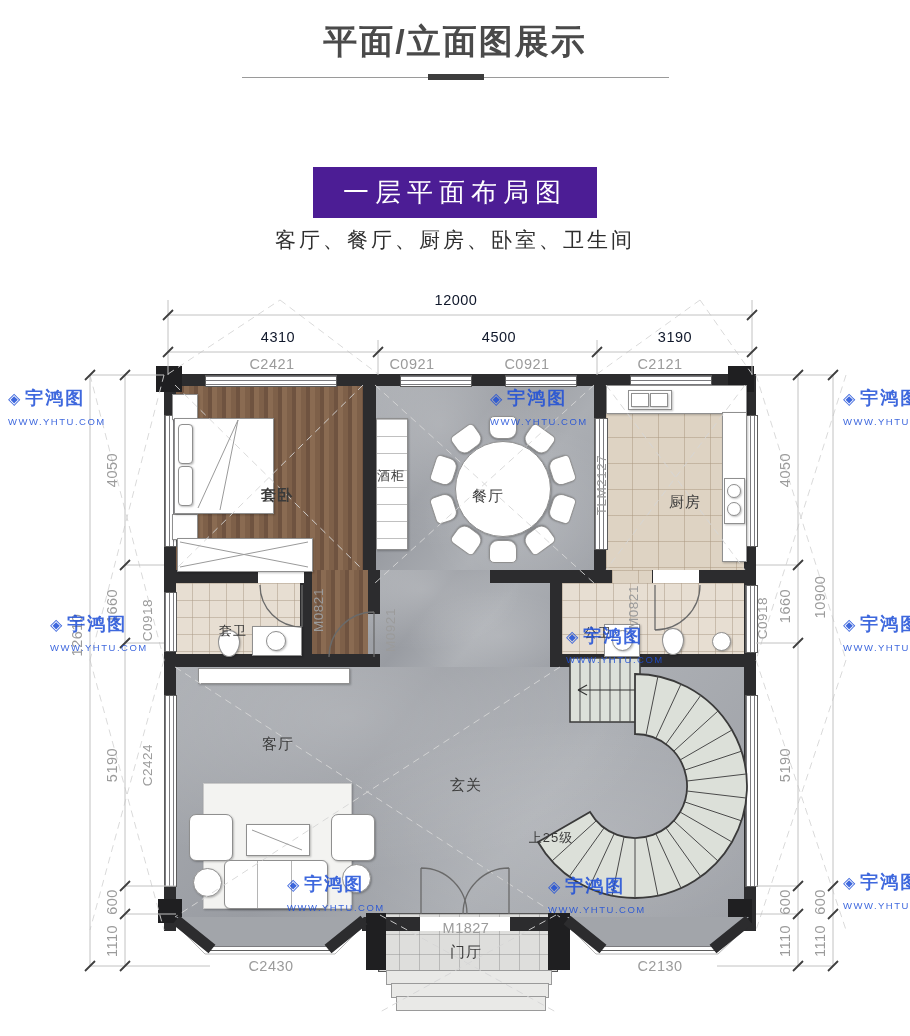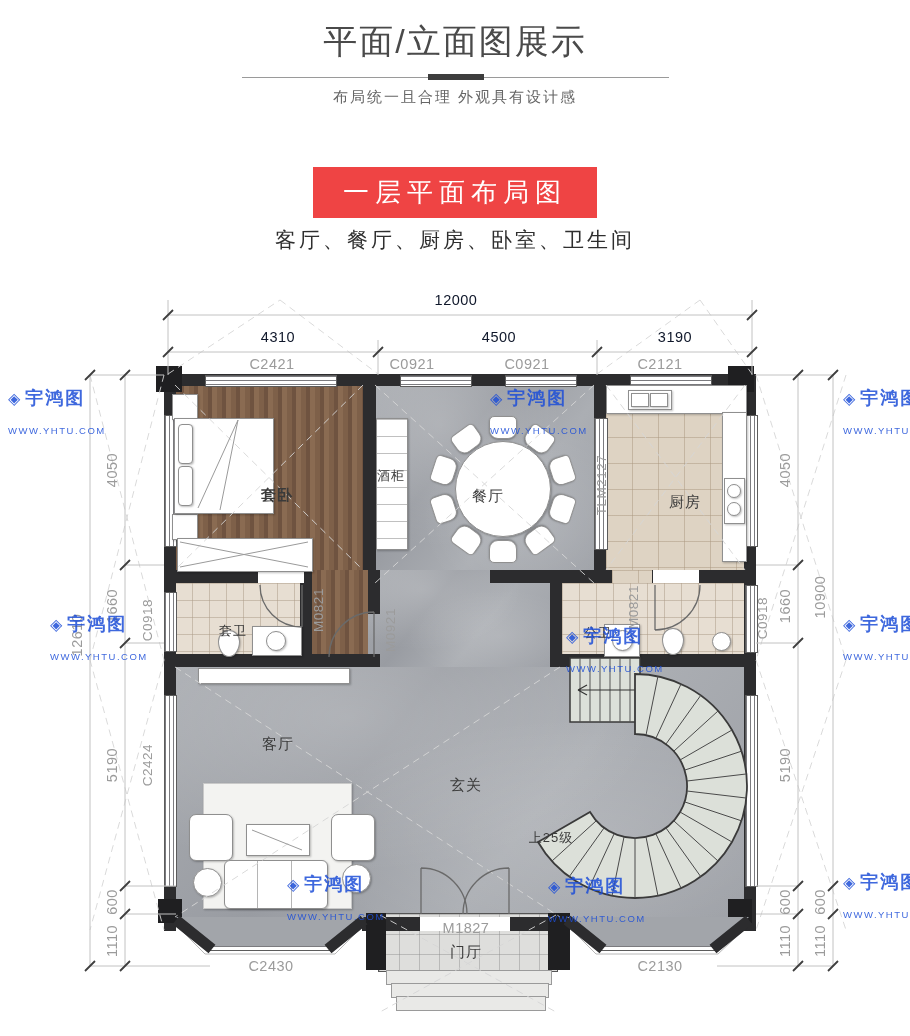--- a/index.html
+++ b/index.html
@@ -1,26 +1,26 @@
 <!DOCTYPE html>
 <html><head>
 <meta charset="utf-8">
 <style>
   html,body{margin:0;padding:0;background:#fff;}
   #page{position:relative;width:910px;height:1036px;background:#fff;overflow:hidden;
         font-family:"Liberation Sans","DejaVu Sans",sans-serif;}
   
   .title{position:absolute;left:455px;top:42px;transform:translate(-50%,-50%);
-         font-size:34px;color:#4a4a4a;letter-spacing:2px;font-weight:400;white-space:nowrap;}
+         font-size:34px;color:#4a4a4a;letter-spacing:2px;font-weight:700;white-space:nowrap;}
   .divider{position:absolute;left:242px;top:77px;width:427px;height:1px;background:#9a9a9a;}
   .divider-core{position:absolute;left:428px;top:74px;width:56px;height:6px;background:#3d3d3d;}
   .subtitle{position:absolute;left:455px;top:97px;transform:translate(-50%,-50%);
             font-size:15px;color:#666;letter-spacing:2px;white-space:nowrap;}
   .badge{position:absolute;left:50%;top:167px;transform:translateX(-50%);
-         background:#ef4444;color:#fff;font-size:26px;letter-spacing:6px;
+         background:#4c1d95;color:#fff;font-size:26px;letter-spacing:6px;
          padding:8px 30px;white-space:nowrap;}
   .roomline{position:absolute;left:455px;top:240px;transform:translate(-50%,-50%);
             font-size:21px;color:#2f2f2f;letter-spacing:3px;font-weight:400;white-space:nowrap;}
   
   .wall{position:absolute;background:#2c2c2e;}
   .pillar{position:absolute;background:#1f1f21;}
   .marble{position:absolute;background:
      radial-gradient(ellipse at 30% 20%, rgba(255,255,255,.20), transparent 55%),
      radial-gradient(ellipse at 72% 68%, rgba(255,255,255,.13), transparent 50%),
      linear-gradient(128deg,#a8abb0 0%,#999ca2 35%,#abaeb3 62%,#9da0a6 100%);}
@@ -58,32 +58,31 @@
   .dim{position:absolute;transform:translate(-50%,-50%);color:#0f172a;font-size:14.5px;
        white-space:nowrap;letter-spacing:.5px;}
   .dimv{position:absolute;transform:translate(-50%,-50%) rotate(-90deg);color:#9b9b9b;
         font-size:14.5px;white-space:nowrap;letter-spacing:.5px;}
   .wlabel{position:absolute;transform:translate(-50%,-50%);color:#9b9b9b;font-size:14.5px;
           white-space:nowrap;letter-spacing:.5px;}
   
   .wm{position:absolute;color:#1d4ed8;opacity:.85;width:130px;pointer-events:none;}
   .wm1{font-size:18px;font-weight:bold;letter-spacing:2px;white-space:nowrap;}
   .wm1 .lg{font-size:16px;margin-right:3px;}
-  .wm2{font-size:9.5px;letter-spacing:1.5px;white-space:nowrap;margin-top:15px;}
+  .wm2{font-size:9.5px;letter-spacing:1.5px;white-space:nowrap;margin-top:6px;}
   svg.overlay{position:absolute;left:0;top:0;pointer-events:none;}
 </style>
 </head>
 <body>
 
 <div id="page">
 
   <div class="title">平面/立面图展示</div>
   <div class="divider"></div>
   <div class="divider-core"></div>
-  <div class="subtitle">布局统一且合理  外观具有设计感</div>
   <div class="badge">一层平面布局图</div>
   <div class="roomline">客厅、餐厅、厨房、卧室、卫生间</div>
 
   <div class="wood" style="left:175px;top:385px;width:188px;height:185px;"></div>
   <div class="marble" style="left:375px;top:385px;width:219px;height:198px;"></div>
   <div class="tileB" style="left:606px;top:385px;width:139px;height:185px;"></div>
   <div class="marble" style="left:368px;top:570px;width:182px;height:97px;"></div>
   <div class="tileA" style="left:175px;top:583px;width:125px;height:71px;"></div>
   <div class="tileA" style="left:562px;top:583px;width:183px;height:71px;"></div>
   <div class="marble" style="left:175px;top:667px;width:570px;height:250px;"></div>

